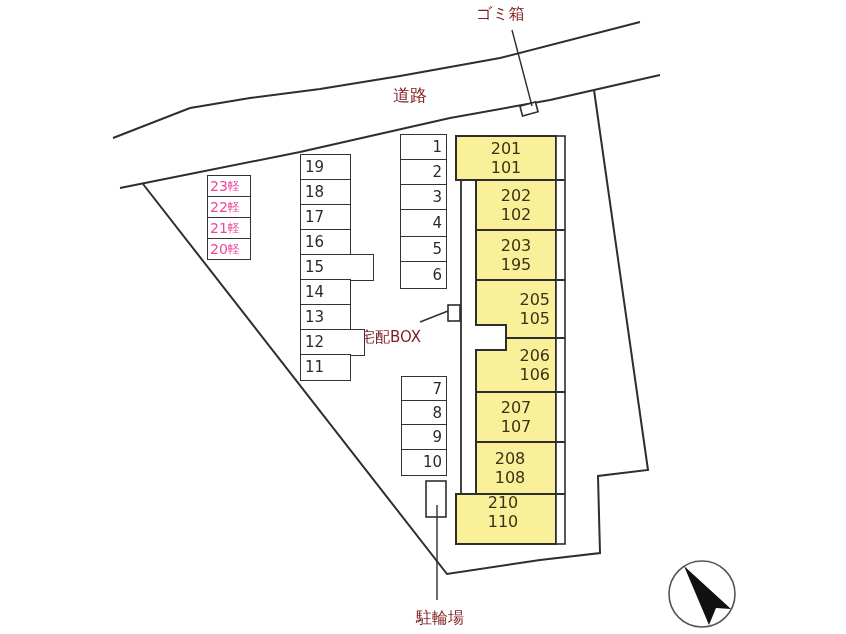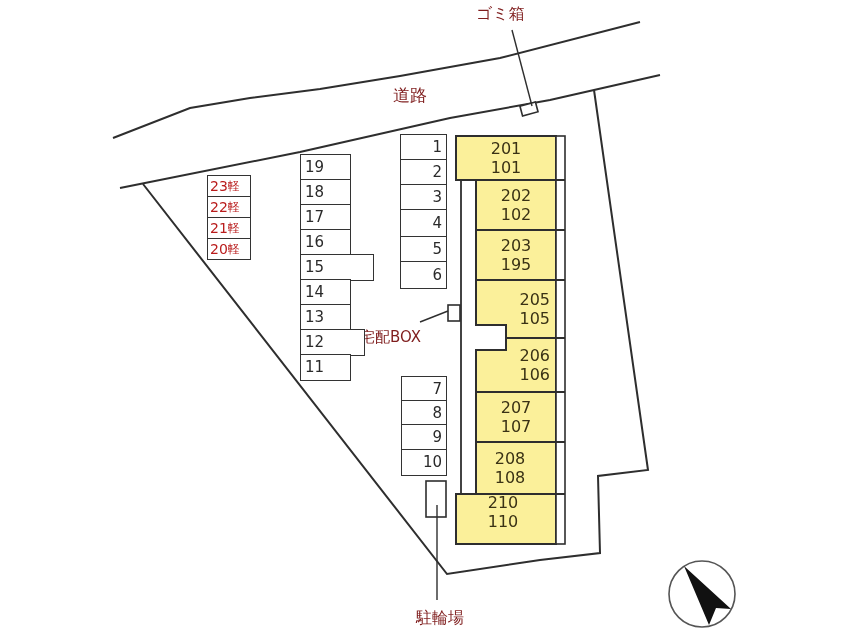--- a/index.html
+++ b/index.html
@@ -5,21 +5,21 @@
   html, body { margin:0; padding:0; background:#ffffff; }
   body { width:846px; height:634px; position:relative; overflow:hidden;
          font-family:"DejaVu Sans", "Liberation Sans", sans-serif; color:#222; }
   #stage { position:absolute; left:0; top:0; width:846px; height:634px; }
   .lbl { position:absolute; font-size:15px; color:#7f1d1d; white-space:nowrap; line-height:1; }
   .park { position:absolute; box-sizing:border-box; border:1.6px solid #333; background:#fff;
           font-size:15px; color:#2a2a2a; line-height:1; display:flex; align-items:center; }
   .park.right { justify-content:flex-end; padding-right:4px; }
   .park.left { justify-content:flex-start; padding-left:4px; }
   .kei { position:absolute; box-sizing:border-box; border:1.6px solid #333; background:#fff;
-         font-size:14px; color:#b91c1c; line-height:1; display:flex; align-items:center; padding-left:2px; }
+         font-size:14px; color:#ec4899; line-height:1; display:flex; align-items:center; padding-left:2px; }
   .unit { position:absolute; box-sizing:border-box; display:flex; flex-direction:column;
           justify-content:center; font-size:16px; line-height:19px; color:#3a3215; }
   .unit span { display:block;text-align:right; }
 </style>
 </head>
 <body>
 
 <div id="stage">
 
   <svg width="846" height="634" style="position:absolute;left:0;top:0">

